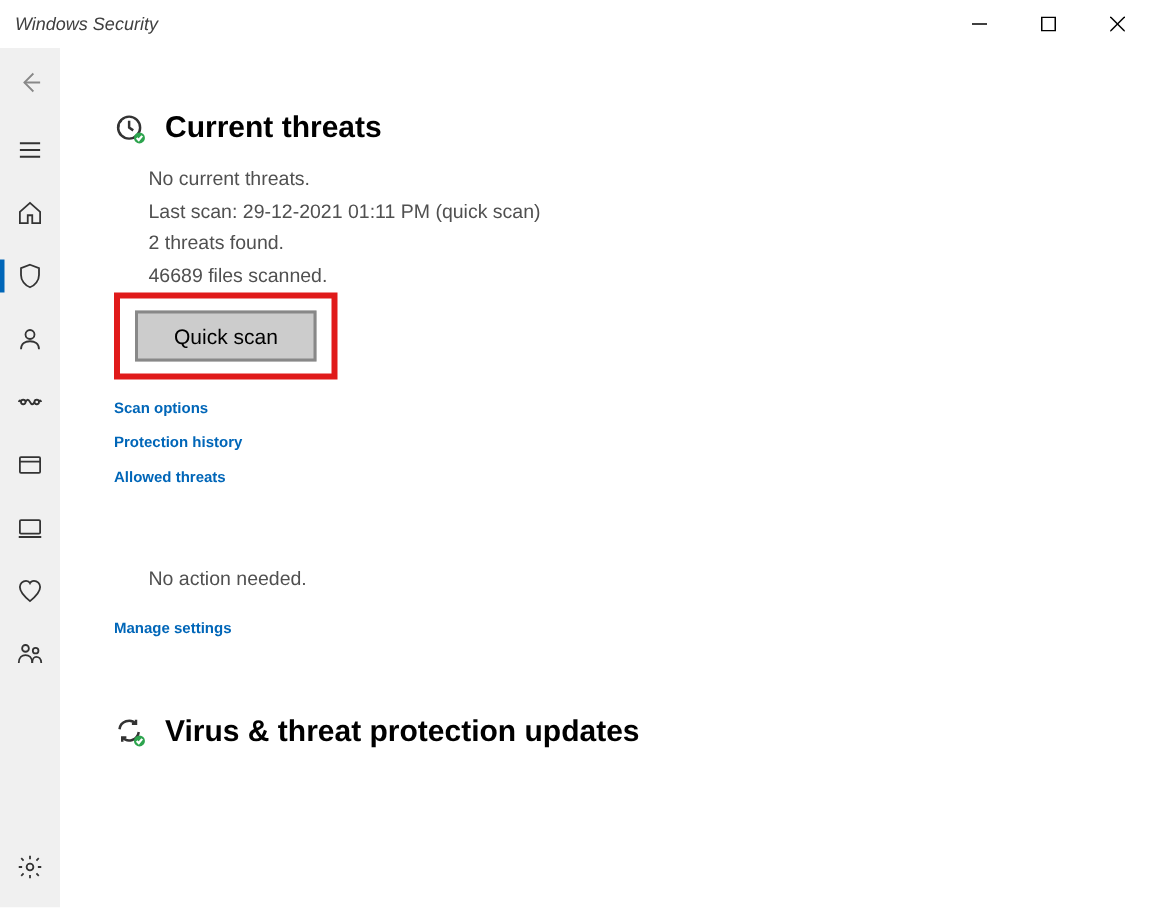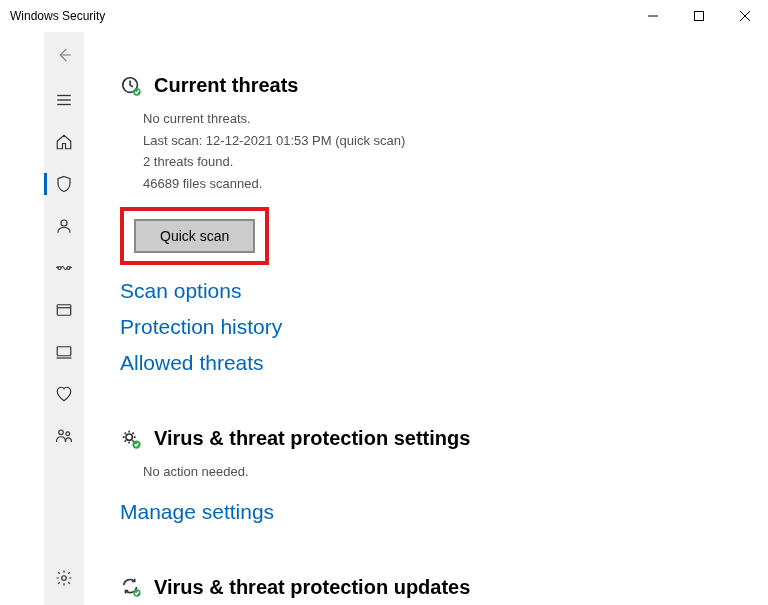--- a/index.html
+++ b/index.html
@@ -15,40 +15,40 @@
     }
     .titlebar {
       height: 32px;
       display: flex;
       align-items: center;
       padding-left: 10px;
       background: #fff;
     }
     .titlebar .title {
       font-size: 12px;
-      color: #000000;
+      color: #404040;
+      font-style: italic;
     }
     .win-controls {
       margin-left: auto;
       display: flex;
     }
     .win-btn {
       width: 46px;
       height: 32px;
       display: flex;
       align-items: center;
       justify-content: center;
       font-size: 12px;
       color: #000;
       font-family: sans-serif;
     }
     .shell {
       display: flex;
       height: calc(100% - 32px);
-      padding-left: 44px;
     }
     .sidebar {
       width: 40px;
       background: #f0f0f0;
       display: flex;
       flex-direction: column;
       align-items: center;
       padding-top: 4px;
       position: relative;
     }
@@ -110,37 +110,37 @@
       font-size: 13px;
       color: #505050;
       line-height: 1.5;
       margin-bottom: 2px;
       margin-left: 23px;
     }
     .highlight-box {
       display: inline-block;
       border: 4px solid #e01a1a;
       padding: 8px 10px;
-      margin-top: 12px;
       margin-bottom: 14px;
     }
     .gray-btn {
       background: #cccccc;
       border: 2px solid #888;
       padding: 7px 24px;
       font-size: 14px;
       color: #000;
       cursor: pointer;
       font-family: inherit;
     }
     .link {
       color: #0066b8;
-      font-size: 21px;
+      font-size: 10px;
       margin-bottom: 12px;
       cursor: pointer;
+      font-weight: bold;
     }
     .link:last-child { margin-bottom: 0; }
     .icon-svg { display: block; }
   </style>
 </head>
 <body>
 
 <div class="titlebar">
   <span class="title">Windows Security</span>
   <div class="win-controls">
@@ -249,43 +249,32 @@
               <circle cx="11" cy="11" r="8"></circle>
               <polyline points="11 6 11 11 14 13"></polyline>
               <path d="M3 11 A8 8 0 0 1 6 5" stroke-dasharray="2 2"></path>
               <circle cx="18.5" cy="18.5" r="4" fill="#2da44e" stroke="none"></circle>
               <polyline points="16.5 18.5 18 20 20.5 17" stroke="#fff" stroke-width="1.6"></polyline>
             </svg>
         </span>
         <h2>Current threats</h2>
       </div>
       <p class="body-text">No current threats.</p>
-      <p class="body-text">Last scan: 12-12-2021 01:53 PM (quick scan)</p>
+      <p class="body-text">Last scan: 29-12-2021 01:11 PM (quick scan)</p>
       <p class="body-text">2 threats found.</p>
       <p class="body-text">46689 files scanned.</p>
       <div class="highlight-box">
         <button class="gray-btn">Quick scan</button>
       </div>
       <p class="link">Scan options</p>
       <p class="link">Protection history</p>
       <p class="link">Allowed threats</p>
     </div>
 
     <div class="section">
-      <div class="section-header">
-        <span>
-          <svg class="icon-svg" width="22" height="22" viewBox="0 0 24 24" fill="none" stroke="#333" stroke-width="1.8">
-              <circle cx="10" cy="10" r="3.5"></circle>
-              <path d="M10 3 L10 5 M10 15 L10 17 M3 10 L5 10 M15 10 L17 10 M5 5 L6.5 6.5 M13.5 13.5 L15 15 M5 15 L6.5 13.5 M13.5 6.5 L15 5"></path>
-              <circle cx="18" cy="18" r="4.5" fill="#2da44e" stroke="none"></circle>
-              <polyline points="16 18 17.5 19.5 20 16.5" stroke="#fff" stroke-width="1.6"></polyline>
-            </svg>
-        </span>
-        <h2>Virus &amp; threat protection settings</h2>
-      </div>
       <p class="body-text" style="margin-bottom:18px">No action needed.</p>
       <p class="link">Manage settings</p>
     </div>
 
     <div class="section" style="margin-bottom:0">
       <div class="section-header">
         <span>
           <svg class="icon-svg" width="22" height="22" viewBox="0 0 24 24" fill="none" stroke="#333" stroke-width="1.8">
               <path d="M4 10 A7 7 0 0 1 16 6"></path>
               <polyline points="16 3 16 6 13 6"></polyline>

